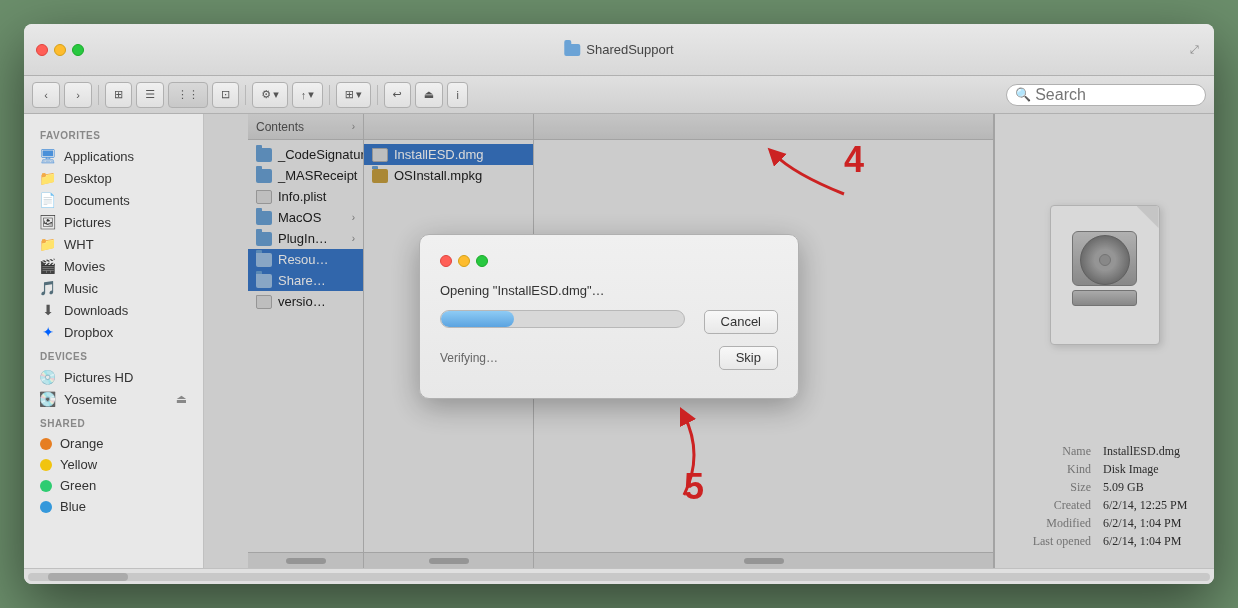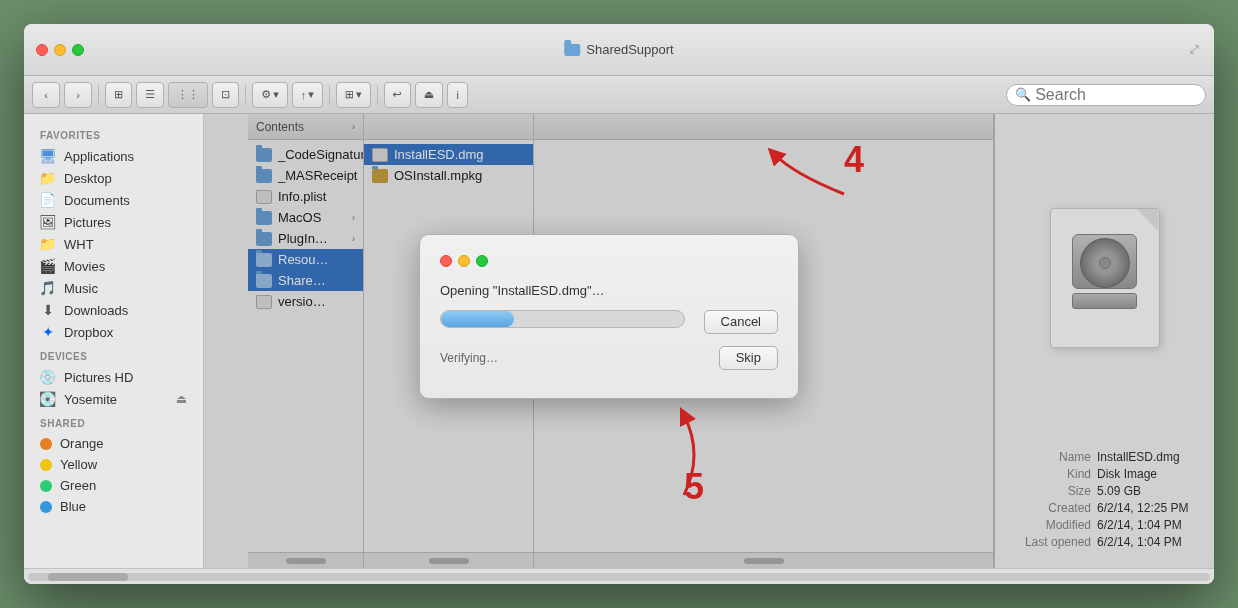--- a/index.html
+++ b/index.html
@@ -353,22 +353,23 @@
       border: 1px solid #888;
     }
     .preview-meta {
       width: 100%;
       padding: 8px 16px 16px;
       font-size: 12px;
       color: #333;
     }
     .meta-row {
       display: flex;
-      gap: 6px;
+      gap: 12px;
       margin-bottom: 3px;
+      font-family: Liberation Serif, serif;
     }
     .meta-label {
       color: #888;
       text-align: right;
       min-width: 80px;
       flex-shrink: 0;
     }
     .meta-value {
       color: #333;
       font-weight: 500;

